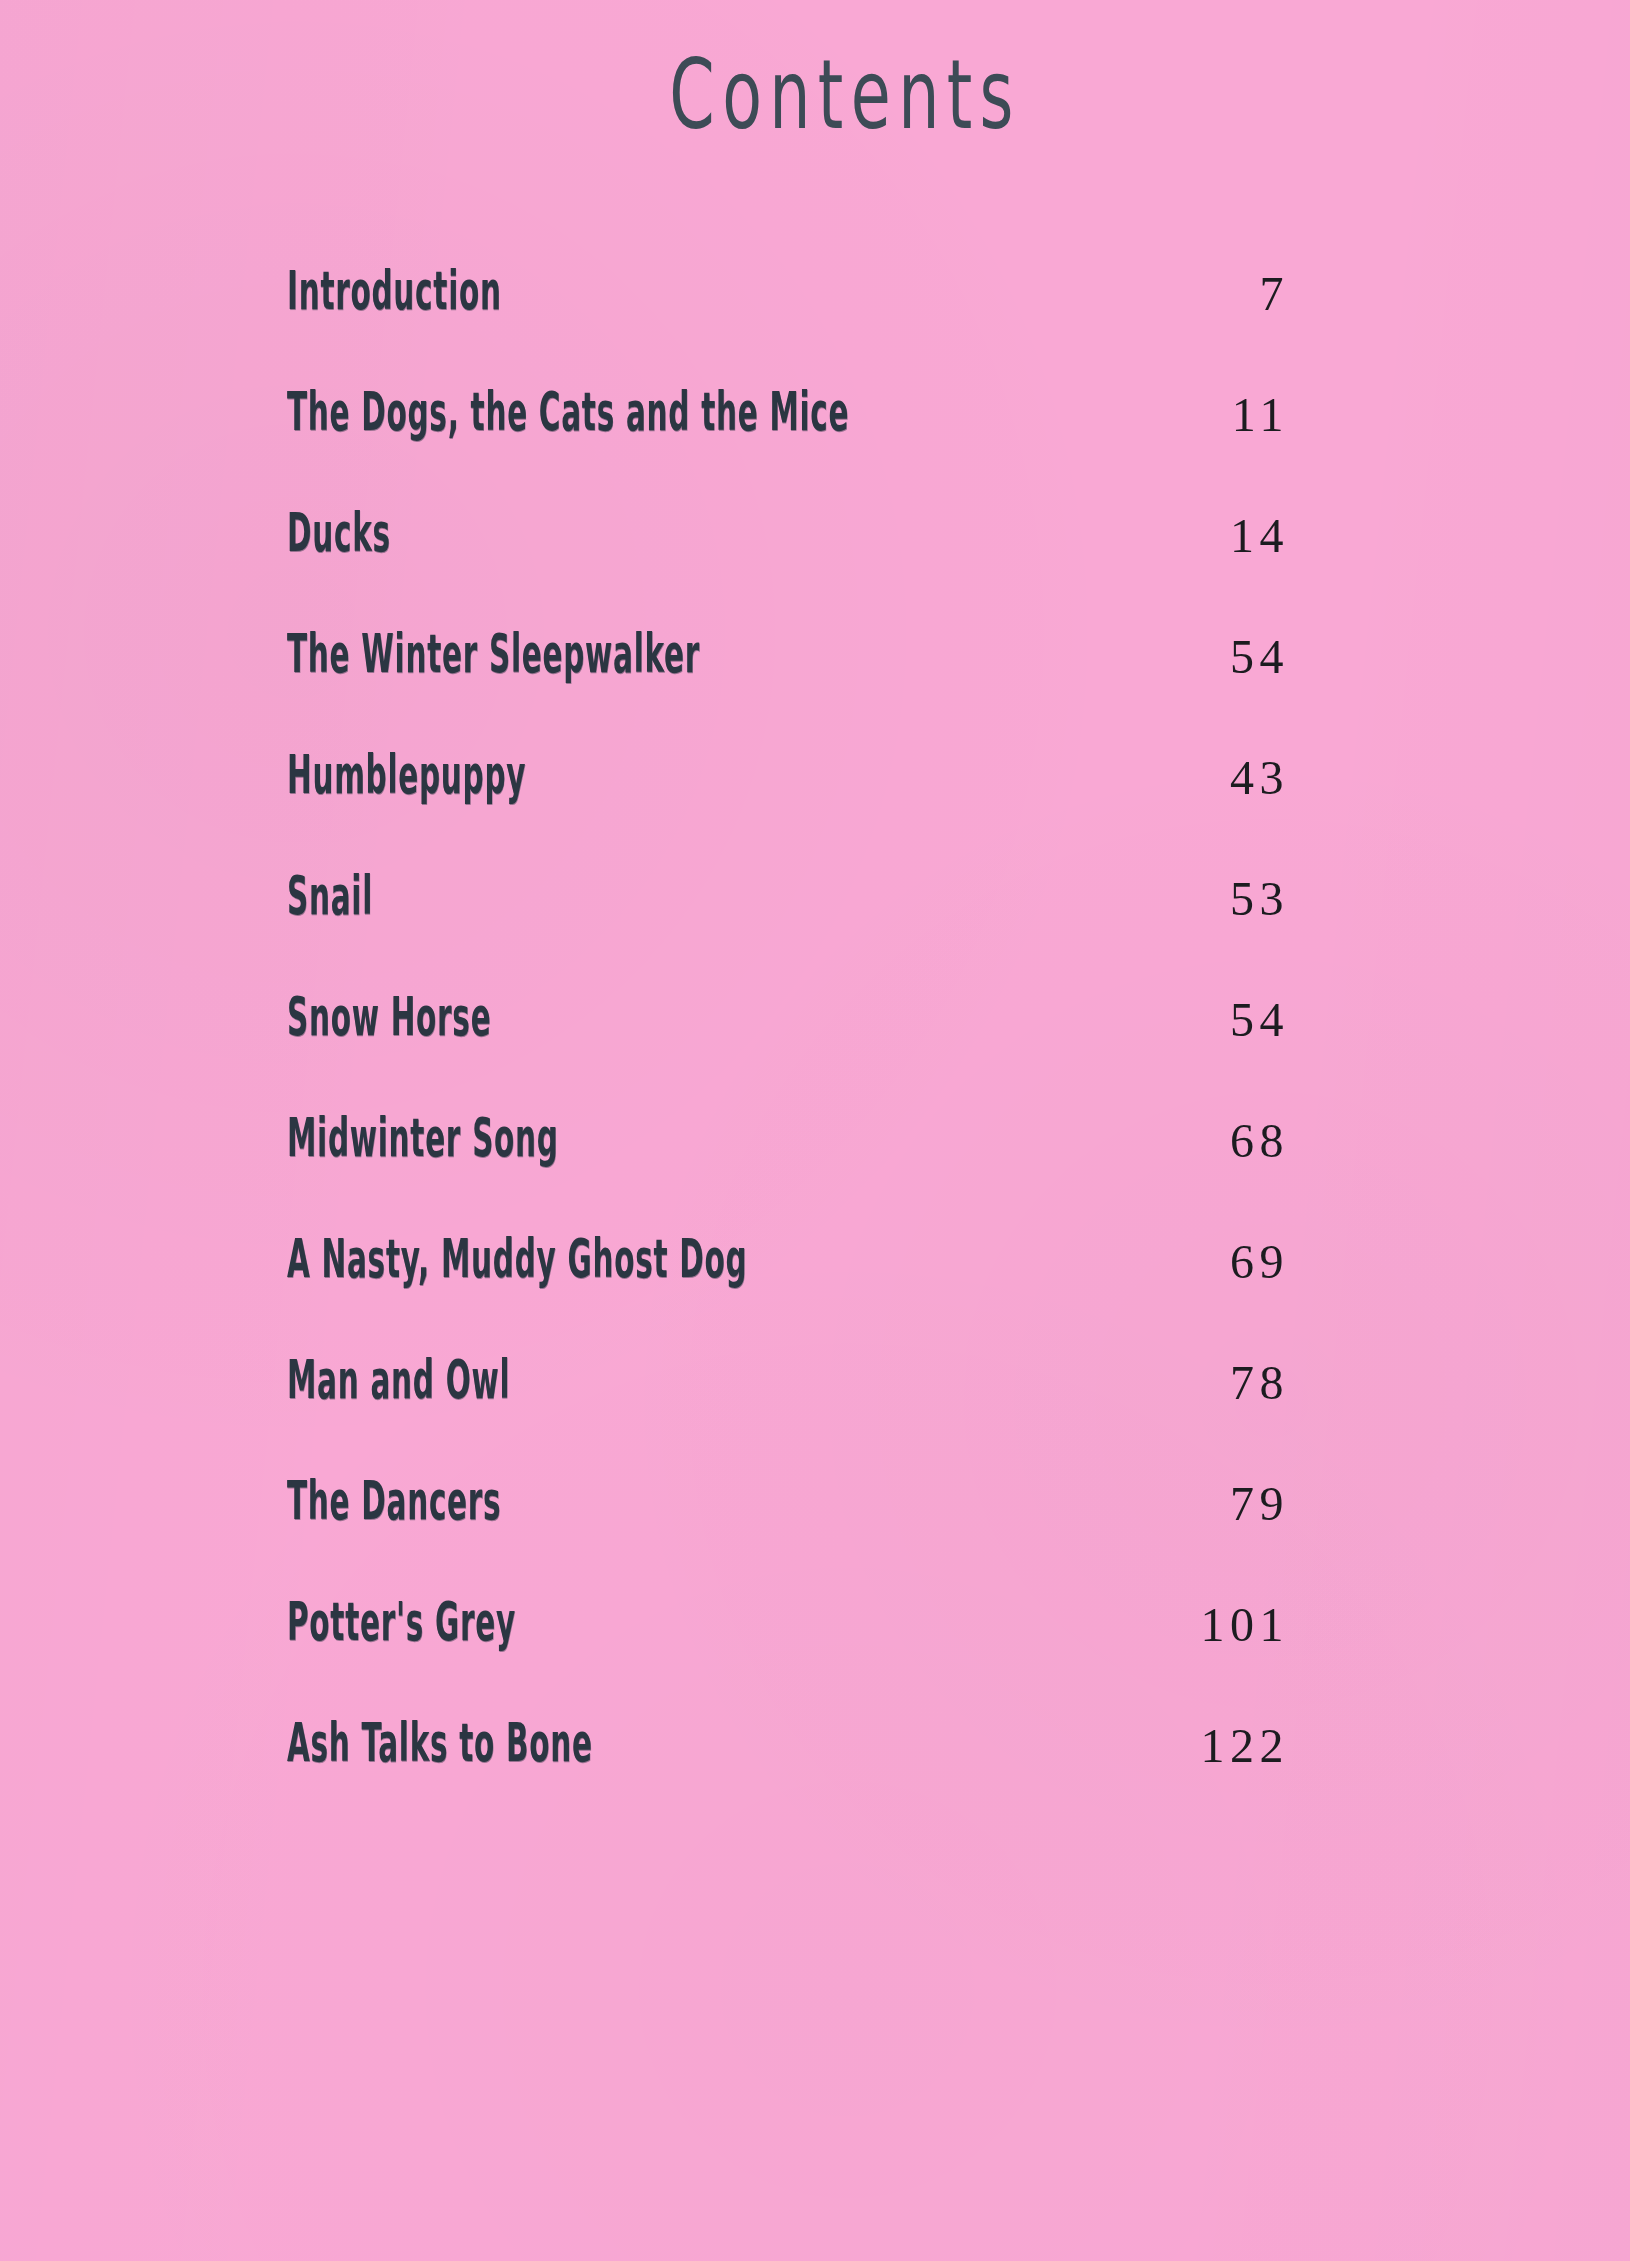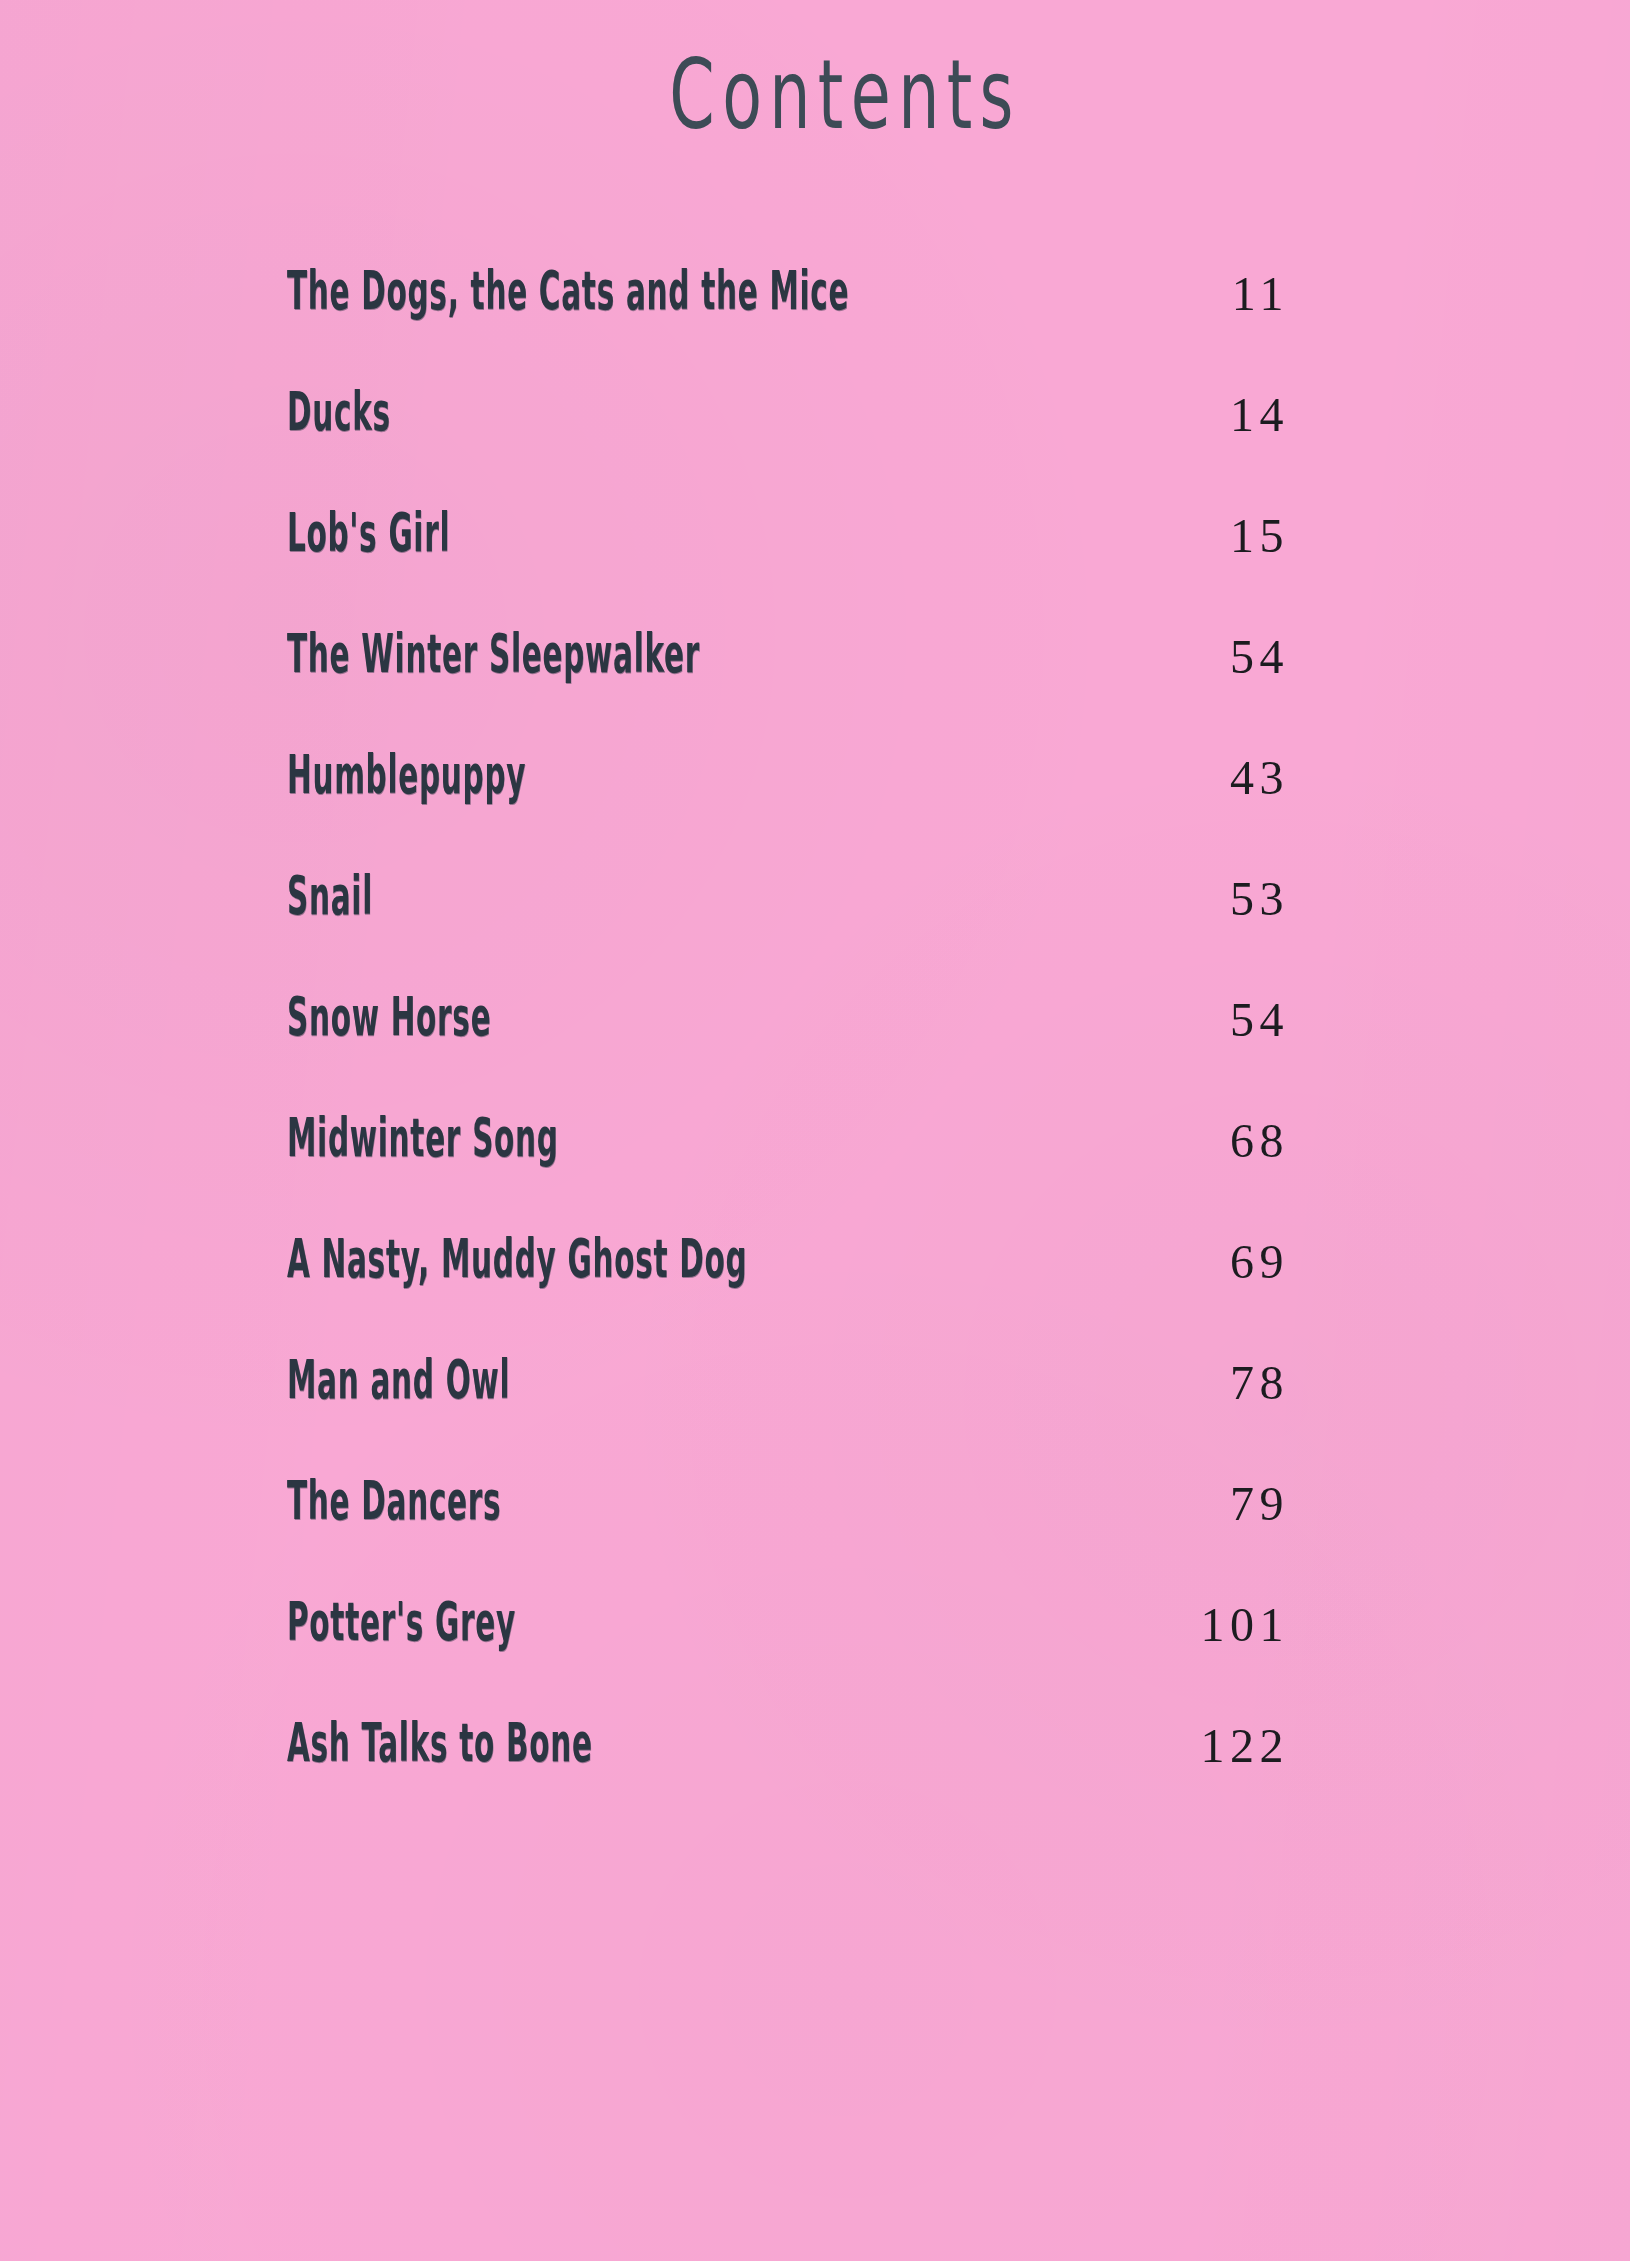--- a/index.html
+++ b/index.html
@@ -97,30 +97,30 @@
 <body>
 
 <div class="page">
 
   <div class="scan-noise"></div>
 
   <div class="toc-title">Contents</div>
 
   <div class="toc-list">
       <div class="toc-row">
+        <div class="toc-entry-title">Introduction</div>
+        <div class="toc-entry-page">7</div>
+      </div>
+      <div class="toc-row">
         <div class="toc-entry-title">The Dogs, the Cats and the Mice</div>
         <div class="toc-entry-page">11</div>
       </div>
       <div class="toc-row">
         <div class="toc-entry-title">Ducks</div>
         <div class="toc-entry-page">14</div>
-      </div>
-      <div class="toc-row">
-        <div class="toc-entry-title">Lob's Girl</div>
-        <div class="toc-entry-page">15</div>
       </div>
       <div class="toc-row">
         <div class="toc-entry-title">The Winter Sleepwalker</div>
         <div class="toc-entry-page">54</div>
       </div>
       <div class="toc-row">
         <div class="toc-entry-title">Humblepuppy</div>
         <div class="toc-entry-page">43</div>
       </div>
       <div class="toc-row">

